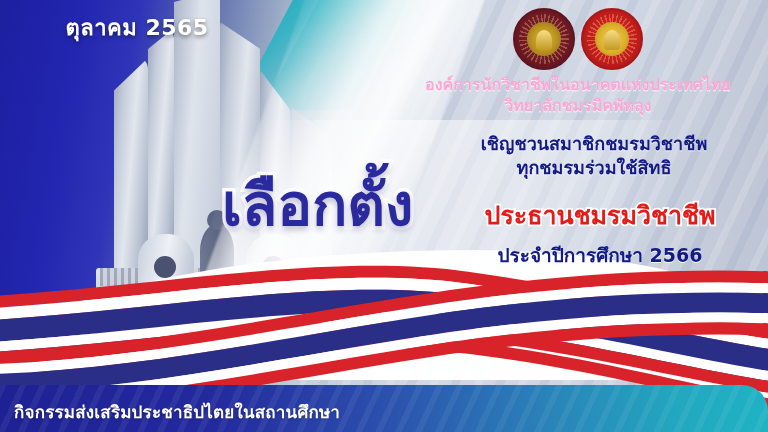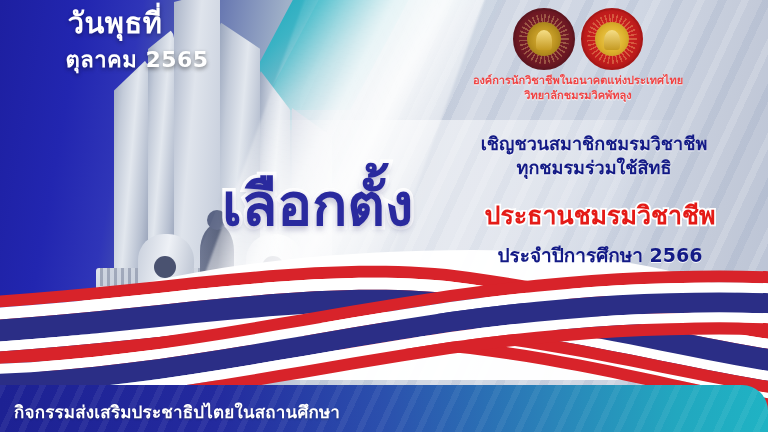--- a/index.html
+++ b/index.html
@@ -164,21 +164,21 @@
   }
   .seal-rays {
     position:absolute; inset:4px; border-radius:50%;
     background:repeating-conic-gradient(from 0deg, rgba(255,230,140,.55) 0deg 4deg, rgba(0,0,0,0) 4deg 11deg);
     opacity:.55;
   }
 
   
   .org-block { position:absolute; left:388px; top:74px; width:380px; text-align:center; }
   .org-line {
-    font-size:11px; font-weight:bold; color:#ef4444;
+    font-size:16px; font-weight:bold; color:#f9a8d4;
     line-height:1.32; letter-spacing:0px;
     text-shadow:0 1px 0 rgba(255,255,255,.85);
   }
   .invite-block { position:absolute; left:420px; top:132px; width:348px; text-align:center; }
   .invite-line {
     font-size:18px; font-weight:bold; color:#131a86; line-height:1.34;
     text-shadow:0 1px 0 rgba(255,255,255,.8);
   }
   .pres-line {
     position:absolute; left:432px; top:202px; width:336px; text-align:center;
@@ -270,21 +270,20 @@
     <g>
       <path d="M-10,352 C140,348 300,312 450,290 C580,272 690,268 790,272 L790,284 C690,280 580,284 450,302 C300,324 140,360 -10,364 Z" fill="#d8232a"></path>
       <path d="M-10,364 C140,360 300,324 450,302 C580,284 690,280 790,284 L790,294 C690,290 580,294 450,312 C300,334 140,370 -10,374 Z" fill="#ffffff"></path>
       <path d="M-10,374 C140,370 300,334 450,312 C580,294 690,290 790,294 L790,314 C690,310 580,314 450,332 C300,354 140,390 -10,394 Z" fill="#2b2e86"></path>
       <path d="M-10,394 C140,390 300,354 450,332 C580,314 690,310 790,314 L790,324 C690,320 580,324 450,342 C300,364 140,400 -10,404 Z" fill="#ffffff"></path>
       <path d="M-10,404 C140,400 300,364 450,342 C580,324 690,320 790,324 L790,336 C690,332 580,336 450,354 C300,376 140,412 -10,416 Z" fill="#d8232a"></path>
     </g>
   </svg>
 
   <div class="date-block">
-    <div class="day-name">วันพุธที่</div>
     <div class="month-year">ตุลาคม 2565</div>
   </div>
 
   <div class="bigword">เลือกตั้ง</div>
 
   <div class="logos">
     <div class="seal seal-1">
       <div class="seal-rays"></div>
       <div class="seal-inner">
         <div class="seal-glyph"></div>
@@ -293,21 +292,21 @@
     <div class="seal seal-2">
       <div class="seal-rays"></div>
       <div class="seal-inner">
         <div class="seal-glyph"></div>
       </div>
     </div>
   </div>
 
   <div class="org-block">
     <div class="org-line">องค์การนักวิชาชีพในอนาคตแห่งประเทศไทย</div>
-    <div class="org-line">วิทยาลักชมรมวิคพัทลุง</div>
+    <div class="org-line">วิทยาลักชมรมิคพัทลุง</div>
   </div>
 
   <div class="invite-block">
     <div class="invite-line">เชิญชวนสมาชิกชมรมวิชาชีพ</div>
     <div class="invite-line">ทุกชมรมร่วมใช้สิทธิ</div>
   </div>
 
   <div class="pres-line">ประธานชมรมวิชาชีพ</div>
   <div class="year-line">ประจำปีการศึกษา 2566</div>
 

